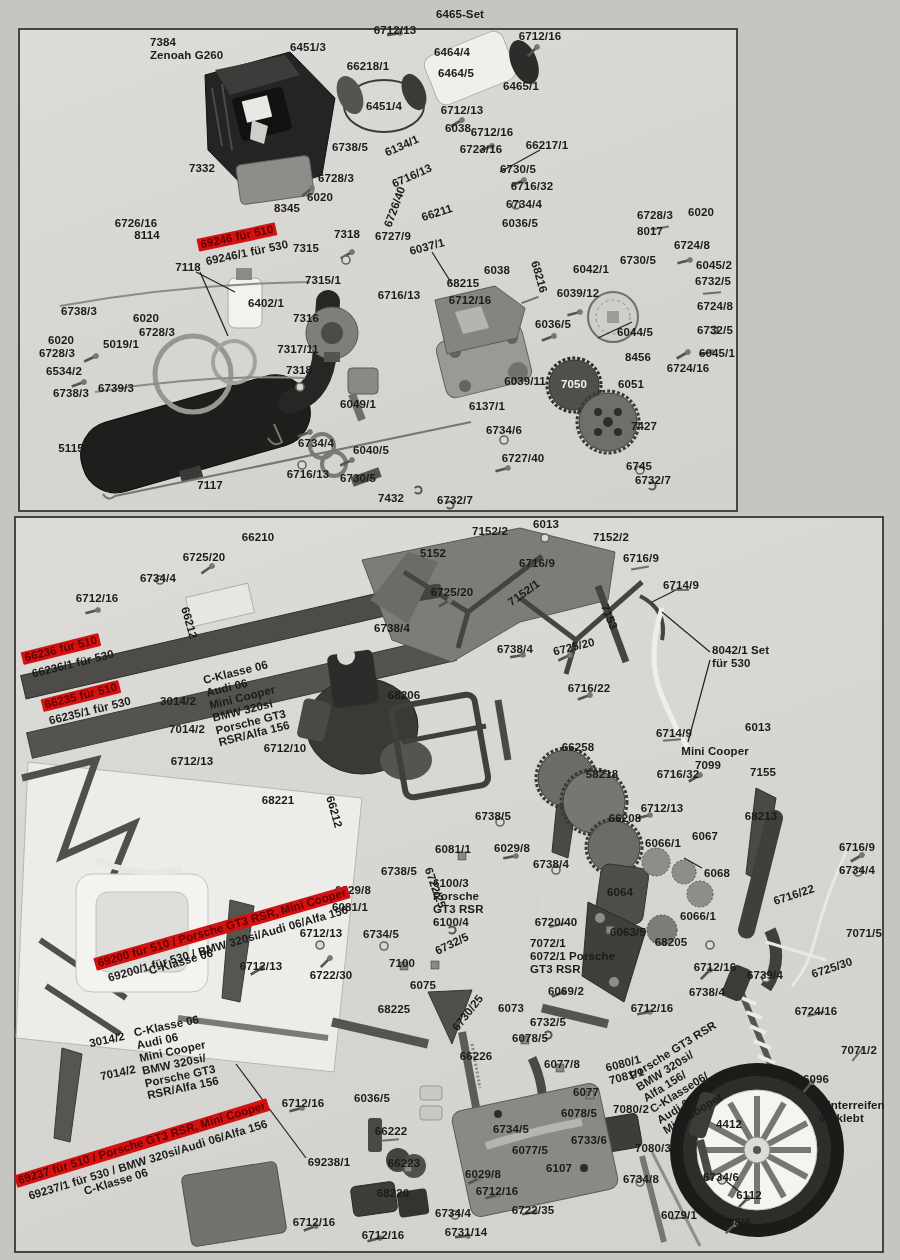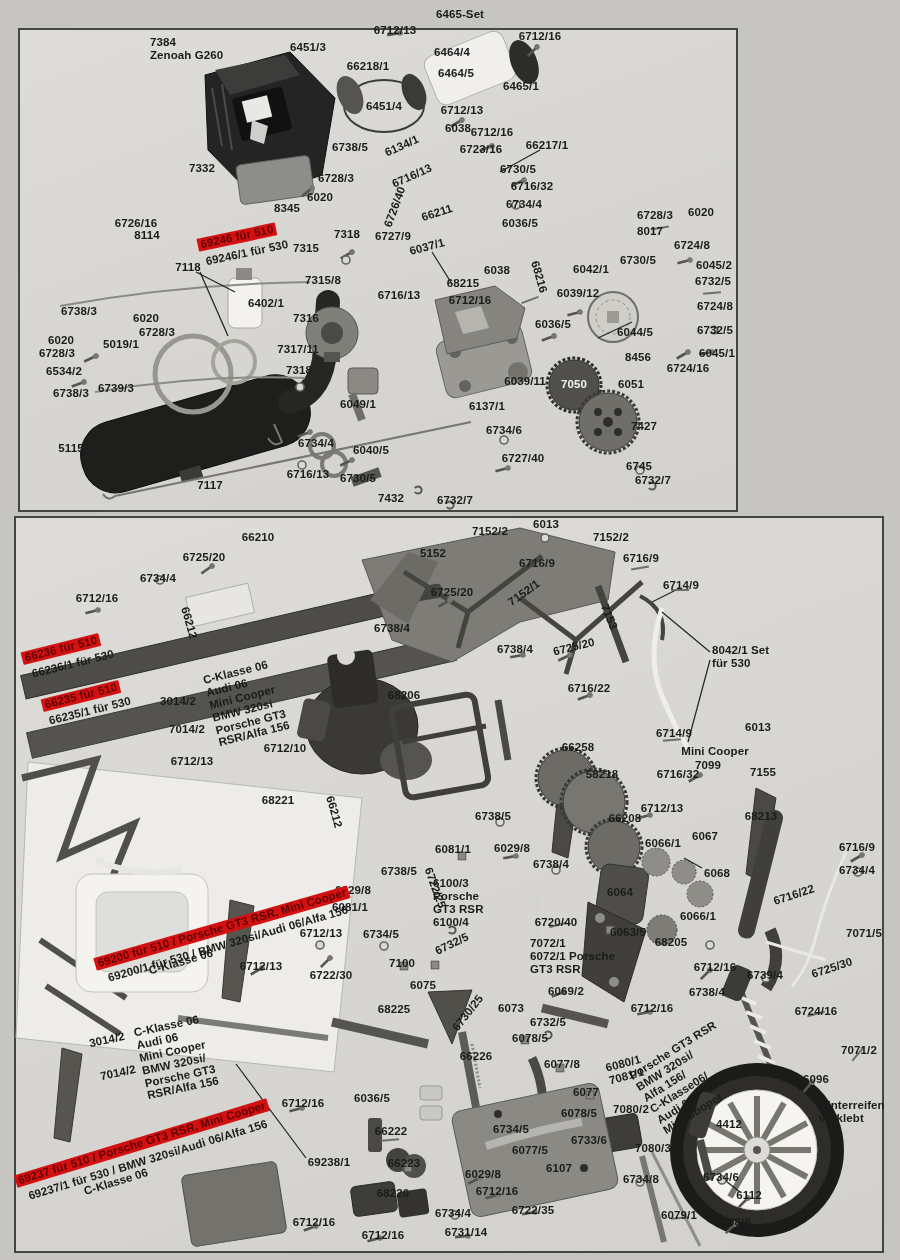--- a/index.html
+++ b/index.html
@@ -609,21 +609,21 @@
     <span class="lbl" style="left: 427px; top: 247px; transform: translate(-50%, -50%) rotate(-15deg);">6037/1</span>
     <span class="lbl" style="left: 692px; top: 245px; transform: translate(-50%, -50%) rotate(0deg);">6724/8</span>
     <span class="lbl" style="left: 347px; top: 234px; transform: translate(-50%, -50%) rotate(0deg);">7318</span>
     <span class="lbl" style="left: 306px; top: 248px; transform: translate(-50%, -50%) rotate(0deg);">7315</span>
     <span class="lbl hl" style="left: 237px; top: 237px; transform: translate(-50%, -50%) rotate(-12deg);">69246 für 510</span>
     <span class="lbl" style="left: 247px; top: 253px; transform: translate(-50%, -50%) rotate(-12deg);">69246/1 für 530</span>
     <span class="lbl" style="left: 638px; top: 260px; transform: translate(-50%, -50%) rotate(0deg);">6730/5</span>
     <span class="lbl" style="left: 714px; top: 265px; transform: translate(-50%, -50%) rotate(0deg);">6045/2</span>
     <span class="lbl" style="left: 591px; top: 269px; transform: translate(-50%, -50%) rotate(0deg);">6042/1</span>
     <span class="lbl" style="left: 713px; top: 281px; transform: translate(-50%, -50%) rotate(0deg);">6732/5</span>
-    <span class="lbl" style="left: 323px; top: 280px; transform: translate(-50%, -50%) rotate(0deg);">7315/8</span>
+    <span class="lbl" style="left: 323px; top: 280px; transform: translate(-50%, -50%) rotate(0deg);">7315/1</span>
     <span class="lbl" style="left: 497px; top: 270px; transform: translate(-50%, -50%) rotate(0deg);">6038</span>
     <span class="lbl" style="left: 463px; top: 283px; transform: translate(-50%, -50%) rotate(0deg);">68215</span>
     <span class="lbl" style="left: 399px; top: 295px; transform: translate(-50%, -50%) rotate(0deg);">6716/13</span>
     <span class="lbl" style="left: 470px; top: 300px; transform: translate(-50%, -50%) rotate(0deg);">6712/16</span>
     <span class="lbl" style="left: 539px; top: 277px; transform: translate(-50%, -50%) rotate(74deg);">68216</span>
     <span class="lbl" style="left: 578px; top: 293px; transform: translate(-50%, -50%) rotate(0deg);">6039/12</span>
     <span class="lbl" style="left: 715px; top: 306px; transform: translate(-50%, -50%) rotate(0deg);">6724/8</span>
     <span class="lbl" style="left: 188px; top: 267px; transform: translate(-50%, -50%) rotate(0deg);">7118</span>
     <span class="lbl" style="left: 266px; top: 303px; transform: translate(-50%, -50%) rotate(0deg);">6402/1</span>
     <span class="lbl" style="left: 306px; top: 318px; transform: translate(-50%, -50%) rotate(0deg);">7316</span>

